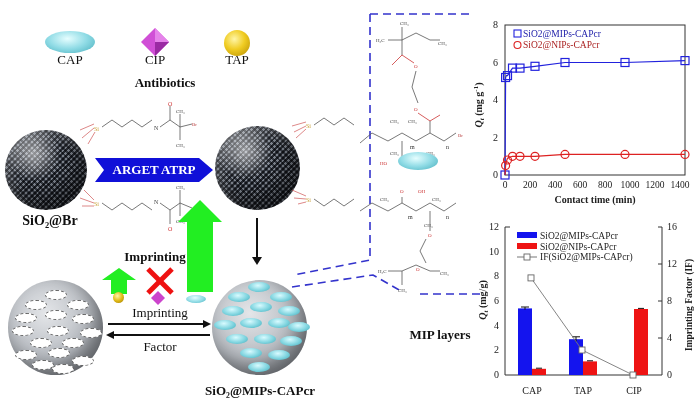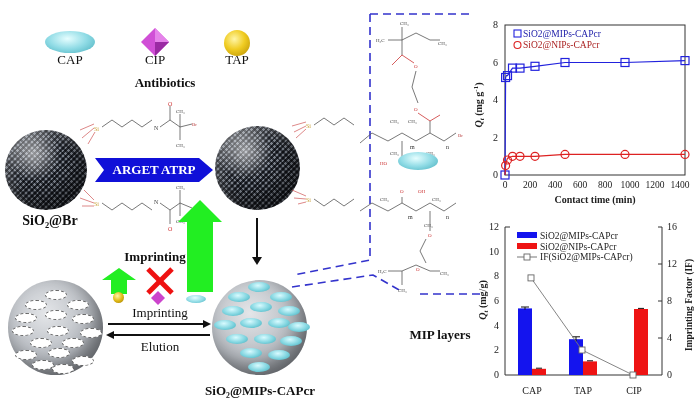--- a/index.html
+++ b/index.html
@@ -235,21 +235,21 @@
 
 <div class="abs lbl" style="left:120px;top:305px;width:80px;">Imprinting</div>
 <div class="abs" style="left:108px;top:323px;width:100px;height:1.5px;background:#111;"></div>
 <svg class="abs" style="left:203px;top:320px;" width="8" height="8">
     <polygon points="0,0 8,4 0,8" fill="#111"></polygon>
   </svg>
 <div class="abs" style="left:110px;top:334px;width:100px;height:1.5px;background:#111;"></div>
 <svg class="abs" style="left:106px;top:331px;" width="8" height="8">
     <polygon points="8,0 0,4 8,8" fill="#111"></polygon>
   </svg>
-<div class="abs lbl" style="left:120px;top:339px;width:80px;">Elution</div>
+<div class="abs lbl" style="left:120px;top:339px;width:80px;">Factor</div>
 
 <div class="abs" style="left:470px;top:10px;width:230px;height:200px;">
   <svg width="230" height="200" viewBox="0 0 230 200">
 
     <rect x="35" y="15" width="180" height="150" fill="none" stroke="#333" stroke-width="1"></rect>
 
     <g font-size="10" fill="#222" text-anchor="end">
       <text x="28" y="168">0</text>
       <text x="28" y="130.5">2</text>
       <text x="28" y="93">4</text>

